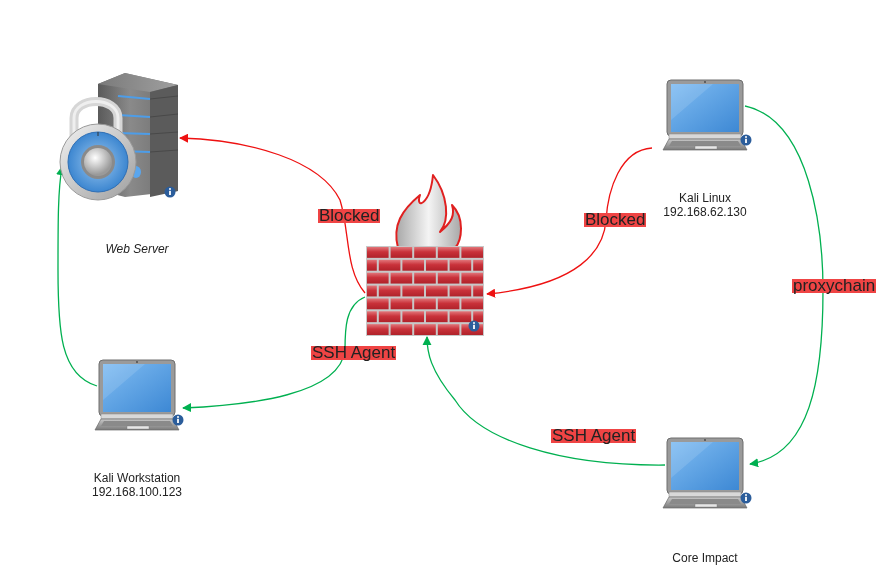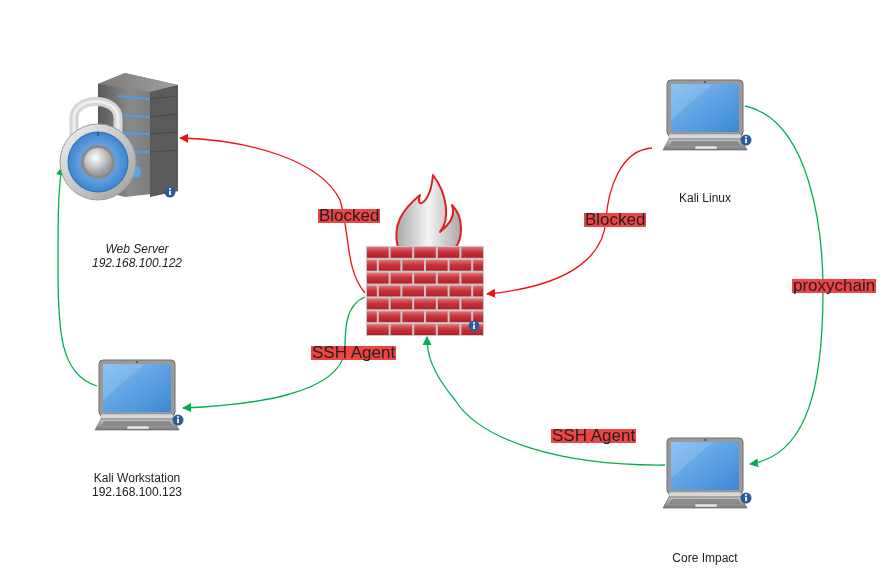--- a/index.html
+++ b/index.html
@@ -174,24 +174,24 @@
   </g>
 
   <g transform="translate(665,438)">
     <use href="#laptop"></use>
     <use href="#info-badge" x="81" y="60"></use>
   </g>
 </svg>
 
 <div class="node-label" style="left:62px; top:203px; width:150px;font-style:italic;">
   <div>Web Server</div>
-  <div>192.168.100.122</div>
 </div>
 <div class="node-label" style="left:630px; top:152px; width:150px;">
   <div>Kali Linux</div>
+  <div>192.168.62.130</div>
 </div>
 <div class="node-label" style="left:62px; top:432px; width:150px;">
   <div>Kali Workstation</div>
   <div>192.168.100.123</div>
 </div>
 <div class="node-label" style="left:630px; top:512px; width:150px;">
   <div>Core Impact</div>
 </div>
 
 <span class="edge-label" style="left:318px; top:209px;">Blocked</span>

